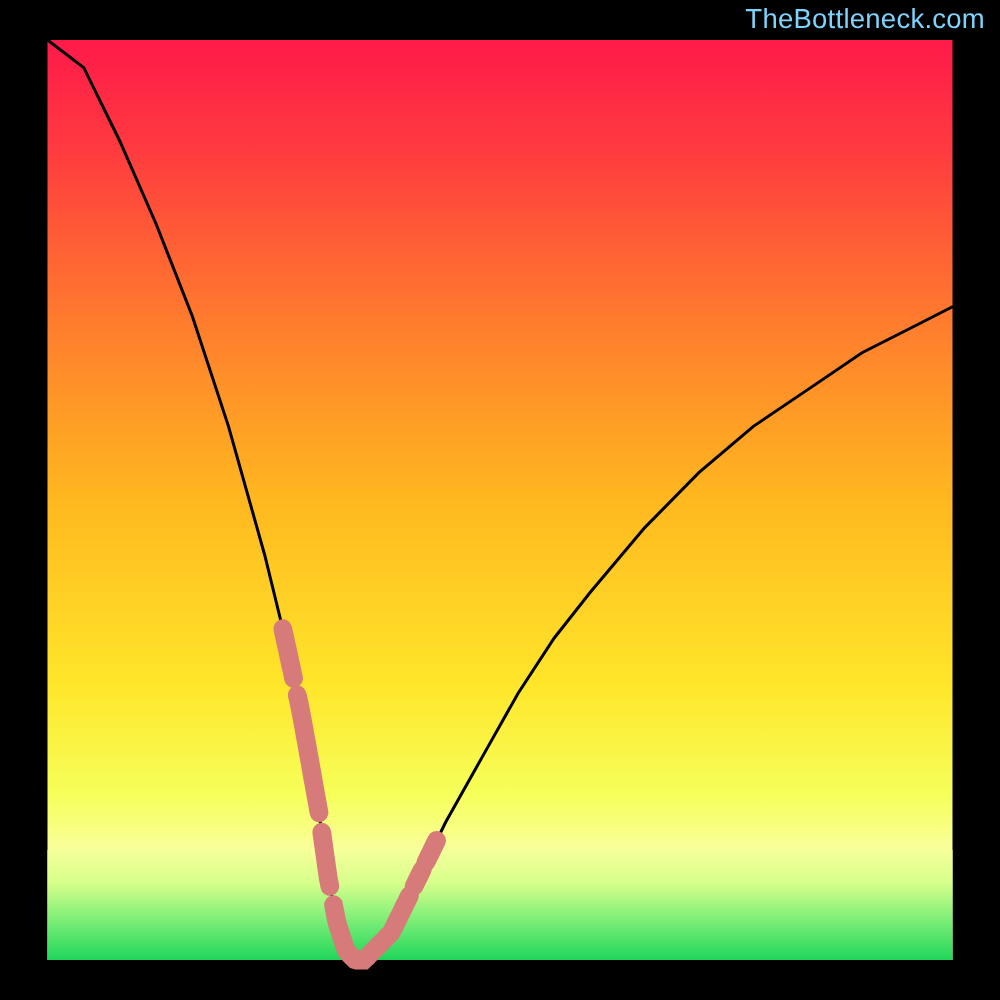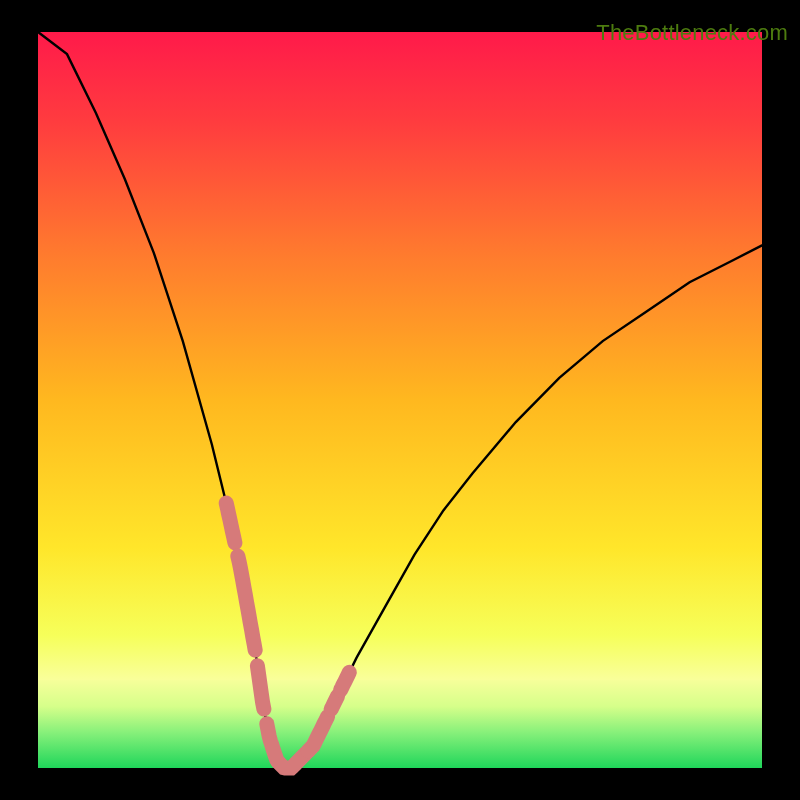--- a/index.html
+++ b/index.html
@@ -12,23 +12,23 @@
     overflow: hidden;
   }
   .stage {
     position: relative;
     width: 800px;
     height: 800px;
     background: #000;
   }
   .watermark {
     position: absolute;
-    top: 20px;
+    top: 2px;
     right: 12px;
-    color: #4d7c0f;
+    color: #7dd3fc;
     font-size: 22px;
     font-weight: 500;
     letter-spacing: 0.2px;
     z-index: 20;
     user-select: none;
     text-align: right;
   }
   svg.plot {
     position: absolute;
     left: 0;

